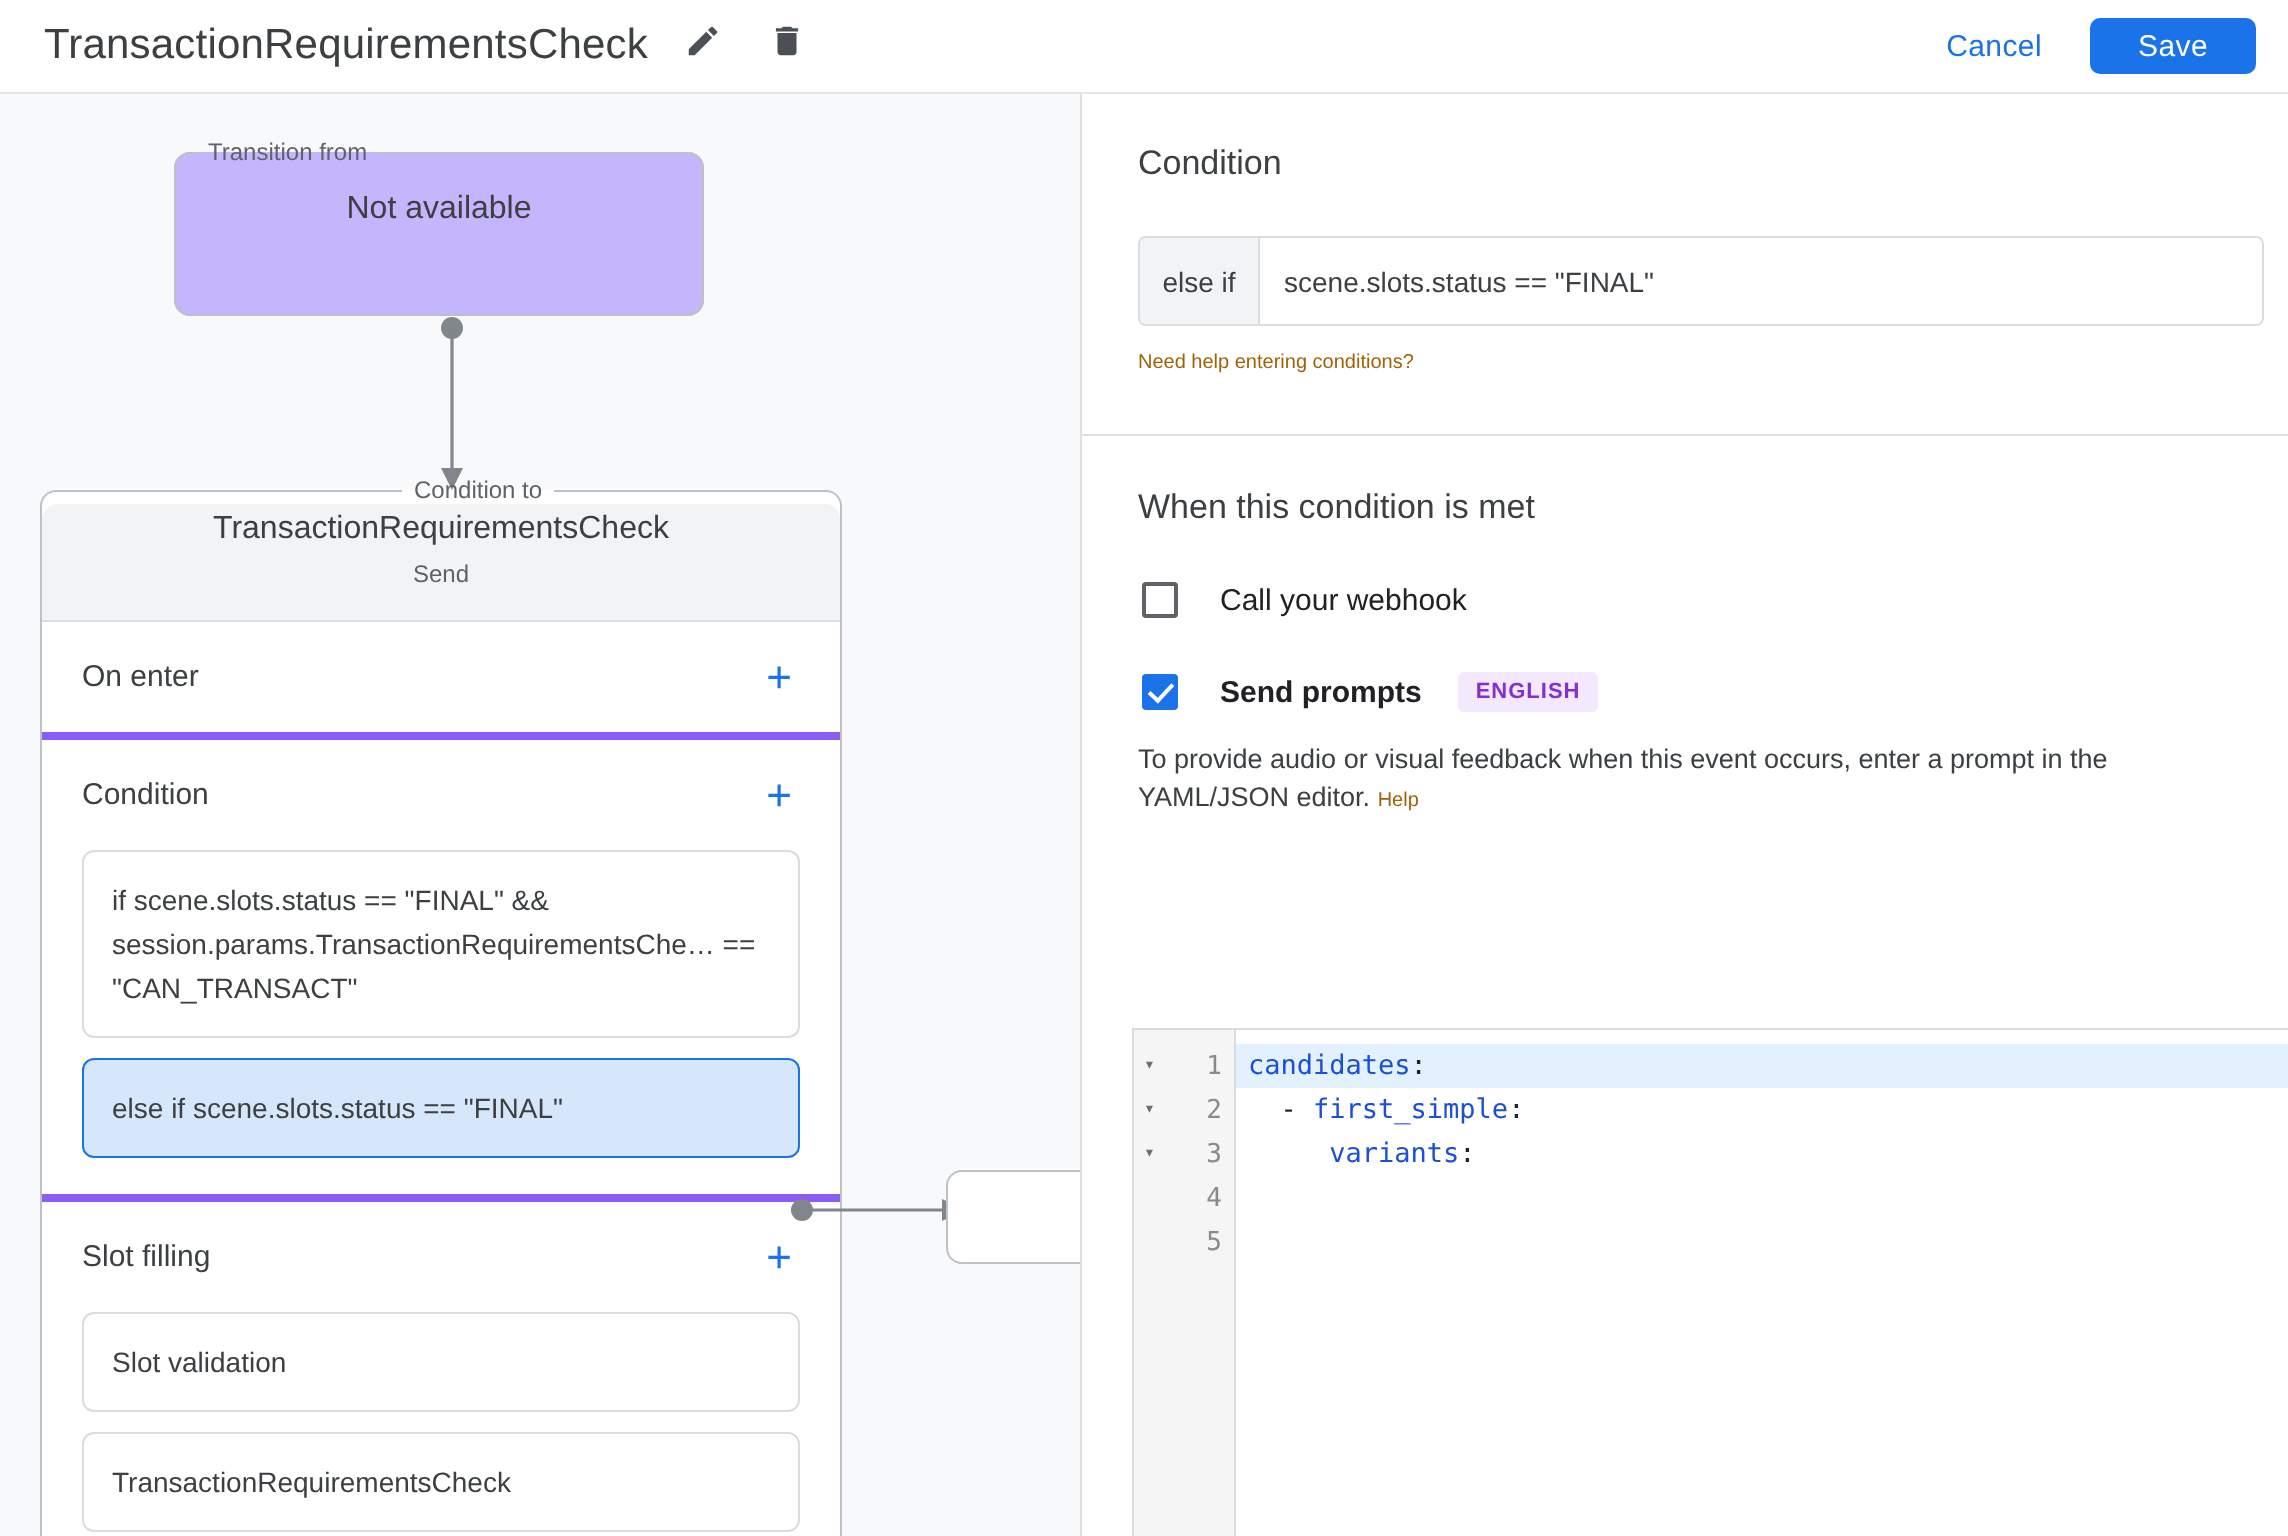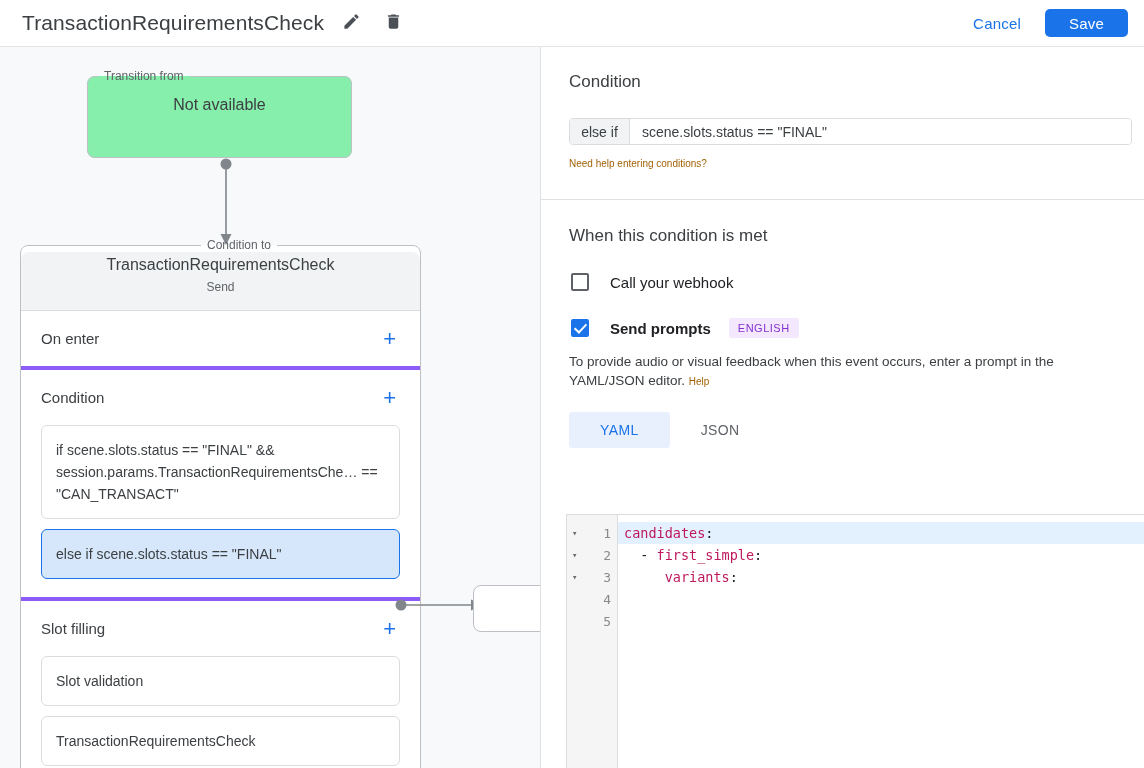--- a/index.html
+++ b/index.html
@@ -57,21 +57,21 @@
   .rightpanel {
     position: absolute; left: 540px; top: 0; width: 604px; height: 721px;
     background: #ffffff; border-left: 1px solid #e0e0e0; overflow: hidden;
   }
 
   
   fieldset.node-group {
     position: absolute;
     border: 1px solid #bdc1c6;
     border-radius: 8px;
-    background: #86efac;
+    background: #c4b5fd;
   }
   fieldset.node-group > legend {
     font-size: 12px; color: #5f6368; padding: 0 6px; margin-left: 10px;
   }
   .node-from {
     left: 87px; top: 22px; width: 265px; height: 89px;
   }
   .node-from .node-from-text {
     text-align: center; font-size: 16px; color: #3c4043;
     margin-top: 13px;
@@ -130,21 +130,21 @@
     border: 1px solid #bdc1c6; border-radius: 8px; background: #fff;
   }
   .connector-h { position: absolute; left: 395px; top: 550px; }
 
   
   .rp-sec { padding: 0 28px; }
   .rp-title { font-size: 17px; color: #3c4043; padding-top: 25px; }
   .cond-row {
     margin-top: 26px; display: flex;
     border: 1px solid #dadce0; border-radius: 4px; overflow: hidden;
-    height: 27px; width: 563px; justify-content: flex-end;
+    height: 45px; width: 563px; justify-content: flex-end;
   }
   .cond-prefix {
     background: #f1f3f4; border-right: 1px solid #dadce0;
     display: flex; align-items: center; justify-content: center;
     width: 60px; font-size: 14px; color: #3c4043;
   }
   .cond-input {
     flex: 1; border: none; outline: none; padding: 0 12px;
     font-size: 14px; color: #3c4043; font-family: inherit;
     background: #fff;
@@ -164,21 +164,21 @@
   .cbox.checked { background: #1a73e8; border-color: #1a73e8; }
   .cbox.checked::after {
     content: ""; position: absolute; left: 4px; top: 0px;
     width: 5px; height: 10px; border: solid #fff;
     border-width: 0 2px 2px 0; transform: rotate(43deg);
   }
   .cb-label { margin-left: 21px; font-size: 15px; color: #202124; }
   .cb-label.bold { font-weight: 700; }
   .lang-badge {
     margin-left: 18px; background: #f3e8fd; color: #8430ce;
-    font-size: 11px; font-weight: 400; letter-spacing: .5px;
+    font-size: 11px; font-weight: 700; letter-spacing: .5px;
     padding: 4px 9px; border-radius: 3px;
   }
   .help-text {
     margin-top: 14px; font-size: 13.5px; color: #3c4043;
     line-height: 19px; width: 560px;
   }
 
   
   .tabs { display: flex; margin-top: 21px; }
   .tab {
@@ -205,21 +205,21 @@
     justify-content: space-between; padding: 0 6px 0 5px;
     font-size: 13px; color: #8a8a8a;
   }
   .fold { font-size: 9px; color: #6d6d6d; width: 10px; }
   .code { flex: 1; padding-top: 7px; position: relative; }
   .cl {
     height: 22px; font-size: 13.5px; white-space: pre;
     line-height: 22px; color: #202124; padding-left: 6px;
   }
   .cl.hl { background: #e3f0fd; }
-  .k { color: #be185d; }
+  .k { color: #1d4ed8; }
 </style>
 </head>
 <body>
 
 <div class="topbar">
   <div class="topbar-title">TransactionRequirementsCheck</div>
 
   <div class="icon-btn">
     <span>
       <svg width="19" height="19" viewBox="0 0 24 24">
@@ -331,24 +331,20 @@
         <div class="cbox checked"></div>
         <span class="cb-label bold">Send prompts</span>
         <span class="lang-badge">ENGLISH</span>
       </div>
 
       <div class="help-text">
         <span>To provide audio or visual feedback when this event occurs, enter a prompt in the YAML/JSON editor.</span>
         <a class="link">Help</a>
       </div>
 
-      <div class="tabs">
-        <div class="tab active">YAML</div>
-        <div class="tab">JSON</div>
-      </div>
     </div>
 
   </div>
 
   <div class="editor">
     <div class="gutter">
       <div class="gl">
           <span class="fold">▾</span>
           <span>1</span>
         </div>

